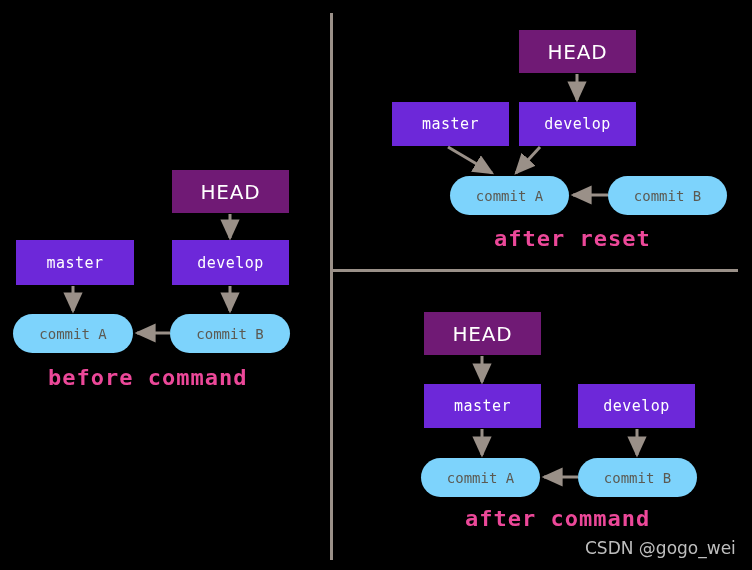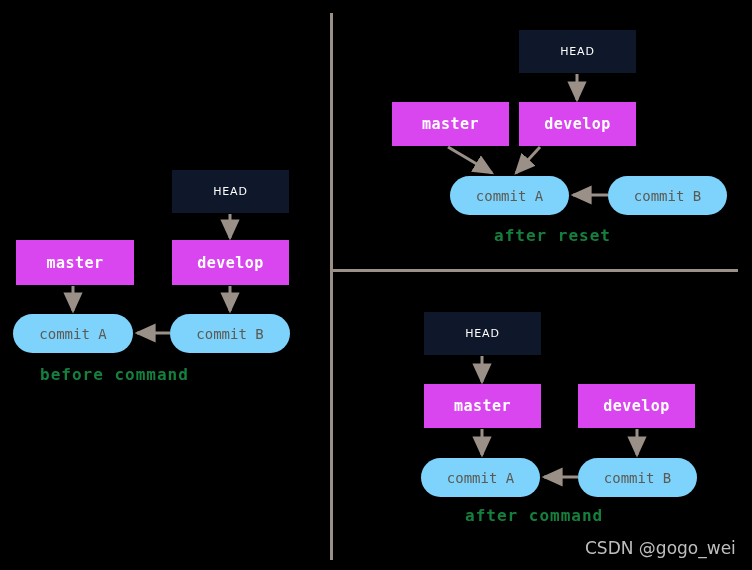--- a/index.html
+++ b/index.html
@@ -34,44 +34,43 @@
     display: flex;
     align-items: center;
     justify-content: center;
     color: #ffffff;
     font-family: "DejaVu Sans Mono", "Liberation Mono", monospace;
     font-size: 15px;
     letter-spacing: 0.5px;
     white-space: nowrap;
   }
   .node.head {
-    background: #0f172a;
+    background: #701a75;
     font-family: "DejaVu Sans", "Liberation Sans", sans-serif;
-    font-size: 11px;
+    font-size: 20px;
     letter-spacing: 0.8px;
   }
   .node.branch {
-    background: #d946ef;
-    font-weight: bold;
+    background: #6d28d9;
   }
   .node.commit {
     background: #7dd3fc;
     color: #5c5a52;
     border-radius: 999px;
     font-size: 14px;
     letter-spacing: 0px;
   }
 
   
   .caption {
     position: absolute;
-    color: #15803d;
+    color: #ec4899;
     font-family: "DejaVu Sans Mono", "Liberation Mono", monospace;
     font-weight: bold;
-    font-size: 16px;
+    font-size: 22px;
     letter-spacing: 1px;
     white-space: nowrap;
   }
 
   
   .watermark {
     position: absolute;
     color: #d9d9d9;
     font-family: "DejaVu Sans", "Liberation Sans", sans-serif;
     font-size: 17px;
@@ -129,21 +128,21 @@
       <div class="node commit" style="left: 450px; top: 176px; width: 119px; height: 39px;">commit A</div>
       <div class="node commit" style="left: 608px; top: 176px; width: 119px; height: 39px;">commit B</div>
       <div class="node head" style="left: 424px; top: 312px; width: 117px; height: 43px;">HEAD</div>
       <div class="node branch" style="left: 424px; top: 384px; width: 117px; height: 44px;">master</div>
       <div class="node branch" style="left: 578px; top: 384px; width: 117px; height: 44px;">develop</div>
       <div class="node commit" style="left: 421px; top: 458px; width: 119px; height: 39px;">commit A</div>
       <div class="node commit" style="left: 578px; top: 458px; width: 119px; height: 39px;">commit B</div>
     </div>
 
   <div id="caption-layer">
-      <div class="caption" style="left: 40px; top: 365px;">before command</div>
+      <div class="caption" style="left: 48px; top: 365px;">before command</div>
       <div class="caption" style="left: 494px; top: 226px;">after reset</div>
       <div class="caption" style="left: 465px; top: 506px;">after command</div>
     </div>
 
   <div class="divider-v" id="divider-vertical" style="left: 330px; top: 13px; width: 3px; height: 547px; background: rgb(154, 144, 136);"></div>
   <div class="divider-h" id="divider-horizontal" style="left: 330px; top: 269px; width: 408px; height: 3px; background: rgb(154, 144, 136);"></div>
 
   <div class="watermark" id="watermark-el" style="left: 585px; top: 538px; color: rgb(217, 217, 217);">CSDN @gogo_wei</div>
 
 </div>

